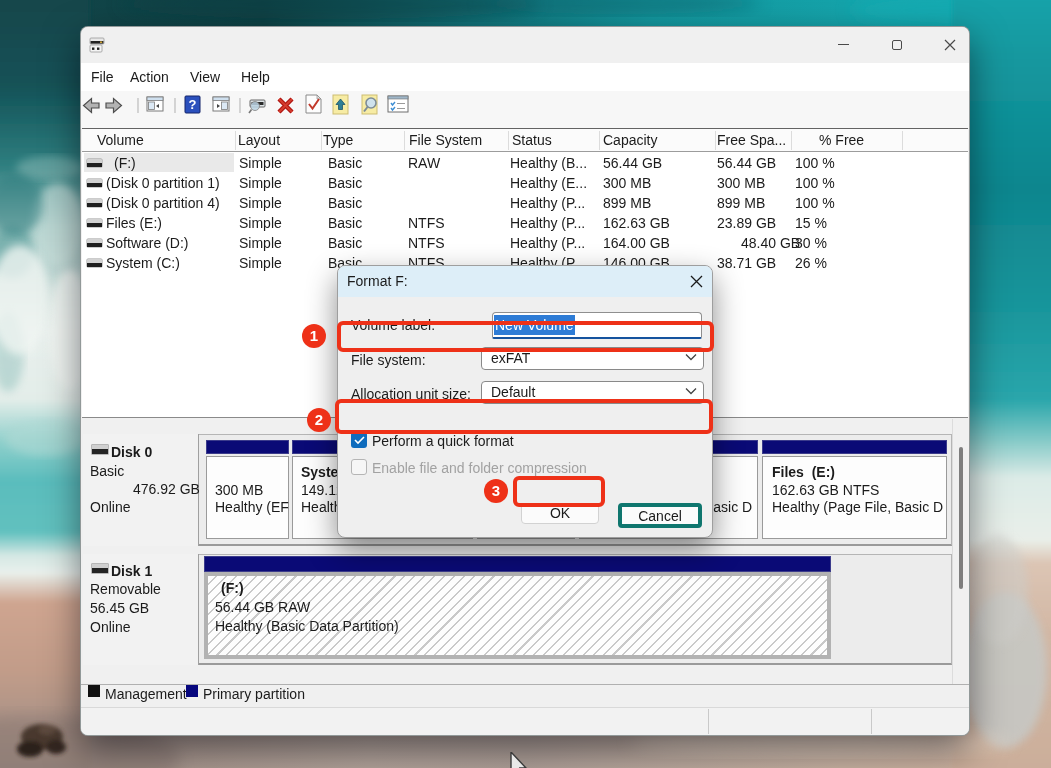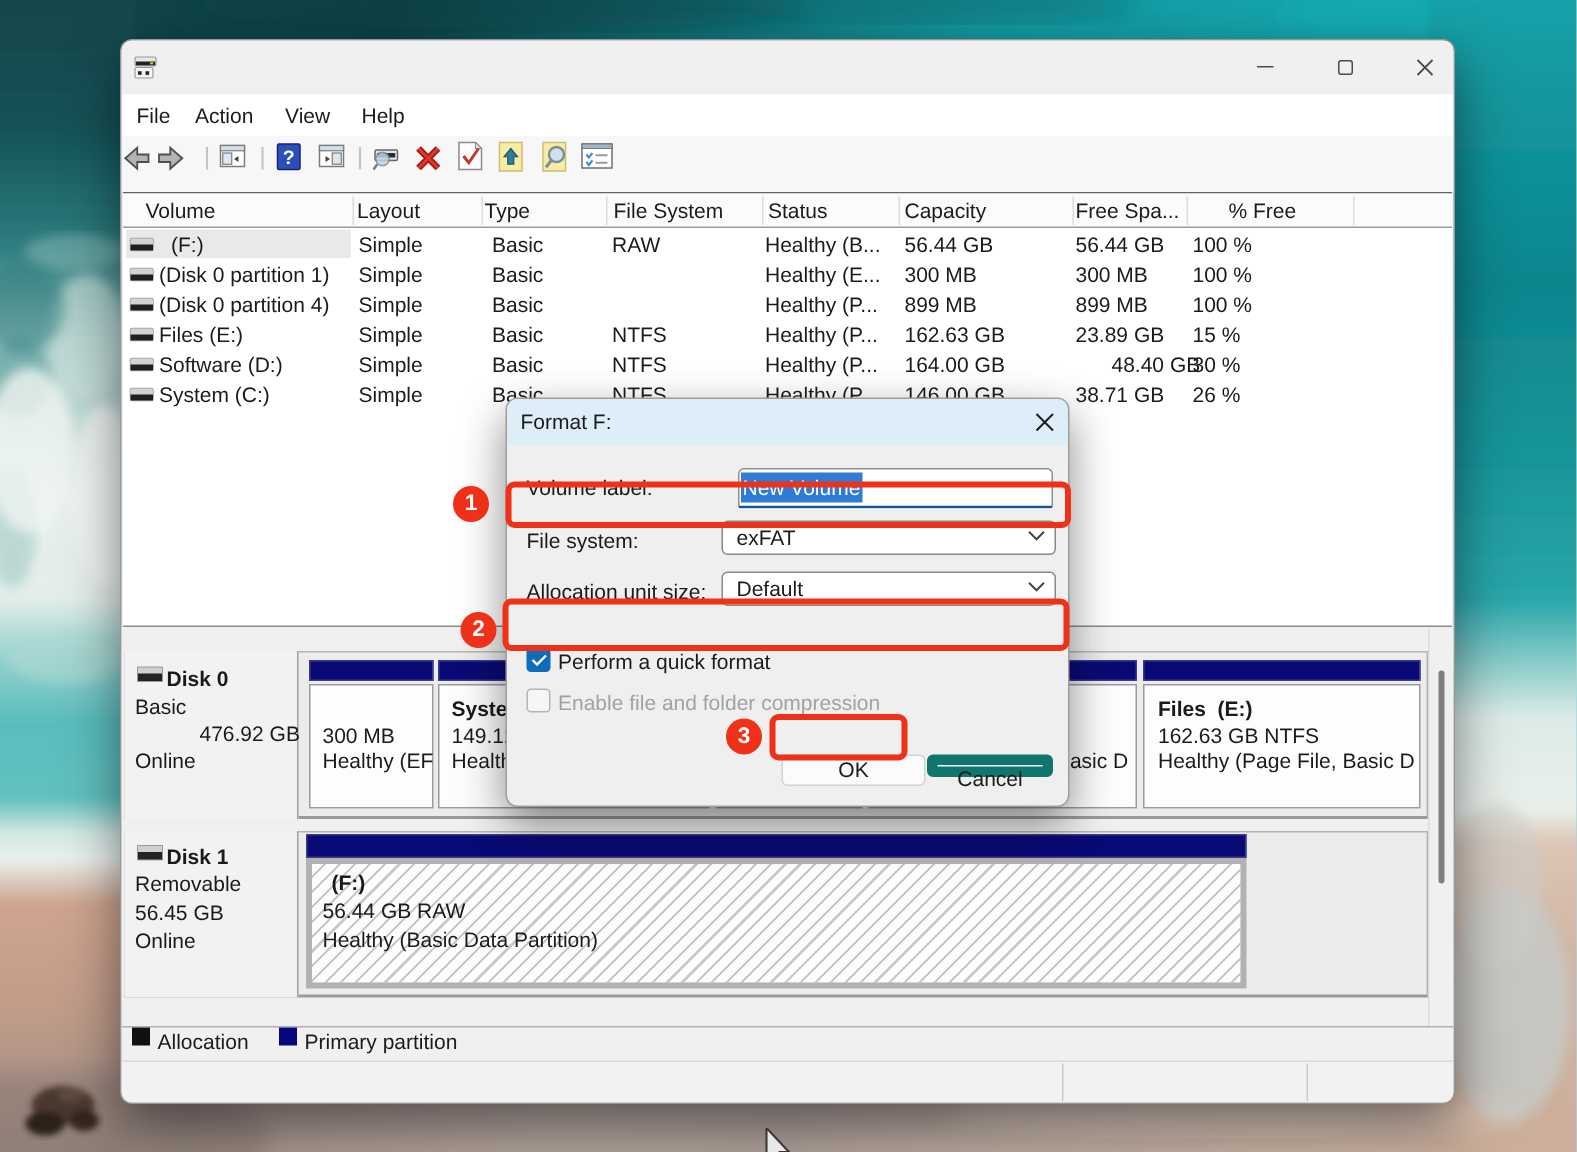--- a/index.html
+++ b/index.html
@@ -338,21 +338,21 @@
   <div class="abs t14" style="left:9px;top:573px;">56.45 GB</div>
   <div class="abs t14" style="left:9px;top:592px;">Online</div>
   <div class="abs pbar" style="left:123px;top:529px;width:627px;height:16px;"></div>
   <div class="abs" style="left:123px;top:545px;width:627px;height:87px;border:4px solid #b2b2b2;background:repeating-linear-gradient(135deg,#fdfdfd 0 5.5px,#c9c9c9 5.5px 7px);"></div>
   <div class="abs t14" style="left:140px;top:553px;font-weight:bold;">(F:)</div>
   <div class="abs t14" style="left:134px;top:572px;">56.44 GB RAW</div>
   <div class="abs t14" style="left:134px;top:591px;">Healthy (Basic Data Partition)</div>
 
   <div class="abs" style="left:0;top:657px;width:888px;height:23px;background:#f0f0f0;border-top:1px solid #b0b0b0;"></div>
   <div class="abs" style="left:7px;top:658px;width:12px;height:12px;background:#111;"></div>
-  <div class="abs t14" style="left:24px;top:657px;height:20px;line-height:20px;">Allocation</div>
+  <div class="abs t14" style="left:24px;top:657px;height:20px;line-height:20px;">Management</div>
   <div class="abs" style="left:105px;top:658px;width:12px;height:12px;background:#07077e;"></div>
   <div class="abs t14" style="left:122px;top:657px;height:20px;line-height:20px;">Primary partition</div>
 
   <div class="abs" style="left:0;top:680px;width:888px;height:28px;background:#f2f2f2;border-top:1px solid #d9d9d9;"></div>
   <div class="abs" style="left:627px;top:682px;width:1px;height:25px;background:#c9c9c9;"></div>
   <div class="abs" style="left:790px;top:682px;width:1px;height:25px;background:#c9c9c9;"></div>
 </div>
 
 <div class="abs" id="dlg" style="left:337px;top:244px;width:376px;height:273px;background:#efefef;border:1px solid #9e9e9e;border-radius:8px;box-shadow:0 12px 30px rgba(0,0,0,0.45);overflow:hidden;margin-top:21px;">
   <div class="abs" style="left:0;top:0;width:374px;height:31px;background:#ddeef8;"></div>
@@ -381,22 +381,22 @@
 
   <div class="abs" style="left:13px;top:166px;width:16px;height:16px;background:#0f6cbd;border-radius:3px;"></div>
   <svg class="abs" style="left:16px;top:170px" width="11" height="9" viewBox="0 0 11 9">
         <path d="M1,4 L4,7 L10,1" stroke="#fff" stroke-width="1.6" fill="none"></path>
       </svg>
   <div class="abs t14" style="left:34px;top:167px;">Perform a quick format</div>
 
   <div class="abs" style="left:13px;top:193px;width:16px;height:16px;background:#f6f6f6;border:1px solid #b5b5b5;border-radius:3px;"></div>
   <div class="abs t14" style="left:34px;top:194px;color:#a2a2a2;">Enable file and folder compression</div>
 
-  <div class="abs" style="left:183px;top:237px;width:96px;height:21px;background:#fbfbfb;border:1px solid #d2d2d2;border-radius:4px;text-align:center;font-size:14px;line-height:19px;color:#1b1b1b;">OK</div>
-  <div class="abs" style="left:280px;top:237px;width:84px;height:15px;background:#fbfbfb;border:7px solid #0f766e;border-radius:4px;text-align:center;font-size:14px;line-height:19px;color:#1b1b1b;">Cancel</div>
+  <div class="abs" style="left:183px;top:237px;width:78px;height:21px;background:#fbfbfb;border:1px solid #d2d2d2;border-radius:4px;text-align:center;font-size:14px;line-height:19px;color:#1b1b1b;">OK</div>
+  <div class="abs" style="left:280px;top:237px;width:84px;height:25px;background:#fbfbfb;border:4px solid #0f766e;border-radius:4px;text-align:center;font-size:14px;line-height:19px;color:#1b1b1b;">Cancel</div>
 </div>
 
 <div class="abs" style="left:337px;top:321px;width:377px;height:31px;border:4px solid #ee3118;border-radius:6px;"></div>
 <div class="abs" style="left:335px;top:399px;width:378px;height:35px;border:4px solid #ee3118;border-radius:6px;"></div>
 <div class="abs" style="left:513px;top:476px;width:92px;height:31px;border:4px solid #ee3118;border-radius:6px;"></div>
 <div class="abs" style="left:302px;top:324px;width:24px;height:24px;background:#ee3118;border-radius:50%;color:#fff;font-size:15px;font-weight:bold;text-align:center;line-height:24px;">1</div>
 <div class="abs" style="left:307px;top:408px;width:24px;height:24px;background:#ee3118;border-radius:50%;color:#fff;font-size:15px;font-weight:bold;text-align:center;line-height:24px;">2</div>
 <div class="abs" style="left:484px;top:479px;width:24px;height:24px;background:#ee3118;border-radius:50%;color:#fff;font-size:15px;font-weight:bold;text-align:center;line-height:24px;">3</div>
 
 <svg class="abs" style="left:509px;top:752px" width="20" height="28" viewBox="0 0 20 28">

